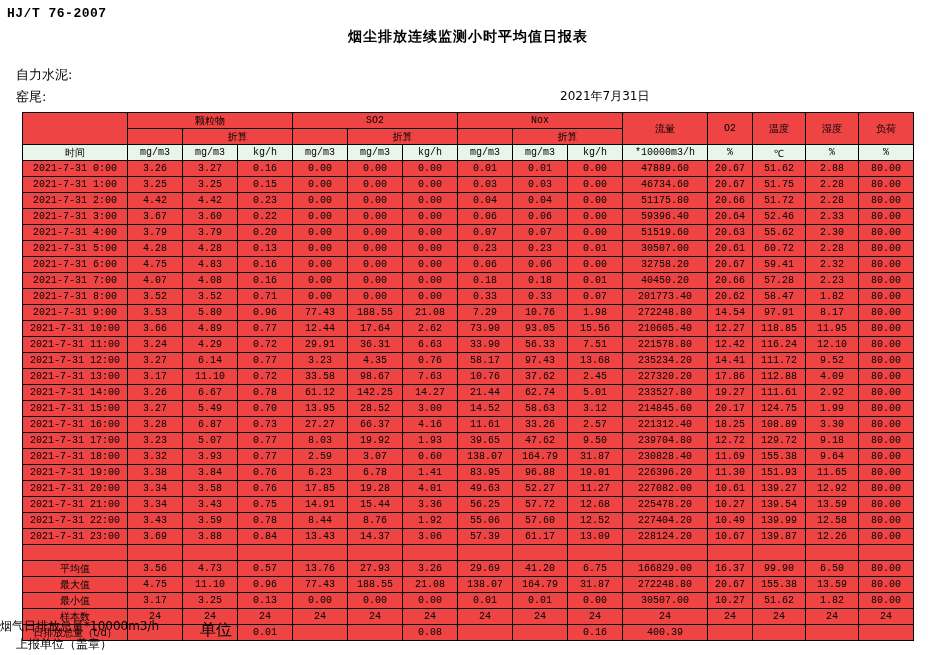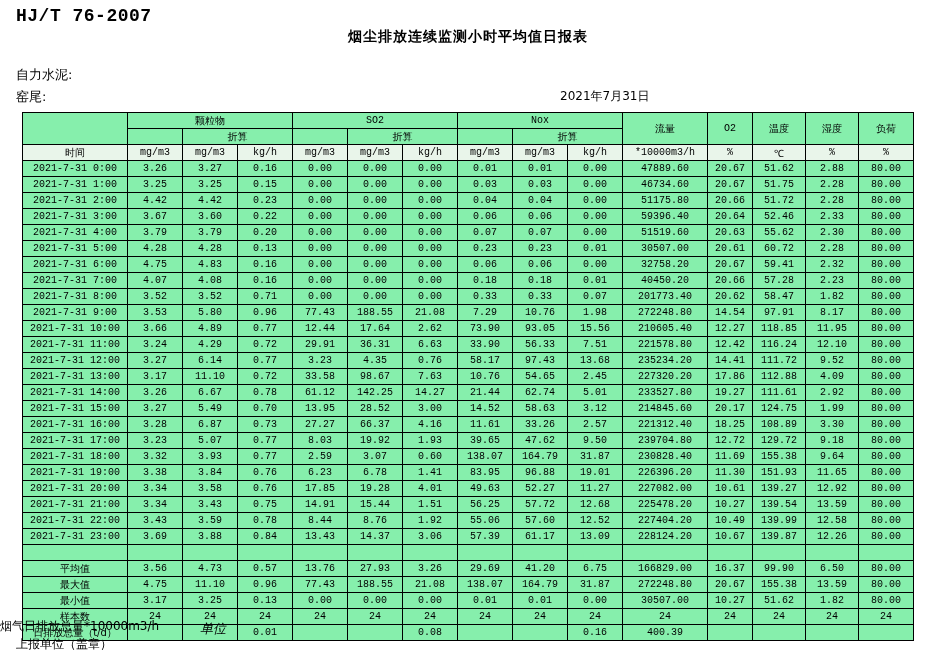--- a/index.html
+++ b/index.html
@@ -5,23 +5,23 @@
   html,body{margin:0;padding:0;}
   body{
     width:936px;height:655px;
     background:#ffffff;
     font-family:"Liberation Serif", serif;
     color:#000;
     position:relative;
     overflow:hidden;
   }
   .std-code{
-    position:absolute;left:16px;top:6px;
+    position:absolute;left:7px;top:6px;
     font-family:"Liberation Mono", monospace;
-    font-size:18px;font-weight:bold;letter-spacing:0.5px;
+    font-size:13px;font-weight:bold;letter-spacing:0.5px;
   }
   .doc-title{
     position:absolute;left:0;top:28px;width:936px;
     text-align:center;
     font-size:14px;font-weight:bold;
     font-family:"DejaVu Sans", sans-serif;
     letter-spacing:1px;
   }
   .company{
     position:absolute;left:16px;top:66px;
@@ -33,21 +33,21 @@
   }
   .date-line{
     position:absolute;left:560px;top:88px;
     font-size:12px;font-family:"DejaVu Sans", sans-serif;
   }
   table.main{
     position:absolute;left:22px;top:112px;
     border-collapse:collapse;
     font-size:10px;
     font-family:"Liberation Mono", monospace;
-    background:#86efac;
+    background:#ef4444;
   }
   table.main td, table.main th{
     border:1px solid #000;
     padding:0;
     height:15px;
     text-align:center;
     vertical-align:middle;
     font-weight:normal;
     white-space:nowrap;
   }
@@ -67,21 +67,21 @@
   .note1{
     position:absolute;left:0;top:618px;
     font-size:12px;font-family:"DejaVu Sans", sans-serif;
   }
   .note2{
     position:absolute;left:16px;top:636px;
     font-size:12px;font-family:"DejaVu Sans", sans-serif;
   }
   .note2b{
     position:absolute;left:200px;top:620px;
-    font-size:13px;font-family:"DejaVu Sans", sans-serif;font-style:italic;
+    font-size:16px;font-family:"DejaVu Sans", sans-serif;
   }
 </style>
 </head>
 <body>
 
 <div class="std-code">HJ/T  76-2007</div>
 <div class="doc-title">烟尘排放连续监测小时平均值日报表</div>
 <div class="company">自力水泥:</div>
 <div class="position">窑尾:</div>
 <div class="date-line">2021年7月31日</div>
@@ -349,21 +349,21 @@
       </tr>
       <tr class="data">
         <td class="col-time">2021-7-31 13:00</td>
         <td class="col-num">3.17</td>
         <td class="col-num">11.10</td>
         <td class="col-num">0.72</td>
         <td class="col-num">33.58</td>
         <td class="col-num">98.67</td>
         <td class="col-num">7.63</td>
         <td class="col-num">10.76</td>
-        <td class="col-num">54.65</td>
+        <td class="col-num">37.62</td>
         <td class="col-num">2.45</td>
         <td class="col-flow">227320.20</td>
         <td class="col-o2">17.86</td>
         <td class="col-temp">112.88</td>
         <td class="col-hum">4.09</td>
         <td class="col-load">80.00</td>
       </tr>
       <tr class="data">
         <td class="col-time">2021-7-31 14:00</td>
         <td class="col-num">3.26</td>
@@ -483,21 +483,21 @@
         <td class="col-hum">12.92</td>
         <td class="col-load">80.00</td>
       </tr>
       <tr class="data">
         <td class="col-time">2021-7-31 21:00</td>
         <td class="col-num">3.34</td>
         <td class="col-num">3.43</td>
         <td class="col-num">0.75</td>
         <td class="col-num">14.91</td>
         <td class="col-num">15.44</td>
-        <td class="col-num">1.51</td>
+        <td class="col-num">3.36</td>
         <td class="col-num">56.25</td>
         <td class="col-num">57.72</td>
         <td class="col-num">12.68</td>
         <td class="col-flow">225478.20</td>
         <td class="col-o2">10.27</td>
         <td class="col-temp">139.54</td>
         <td class="col-hum">13.59</td>
         <td class="col-load">80.00</td>
       </tr>
       <tr class="data">

